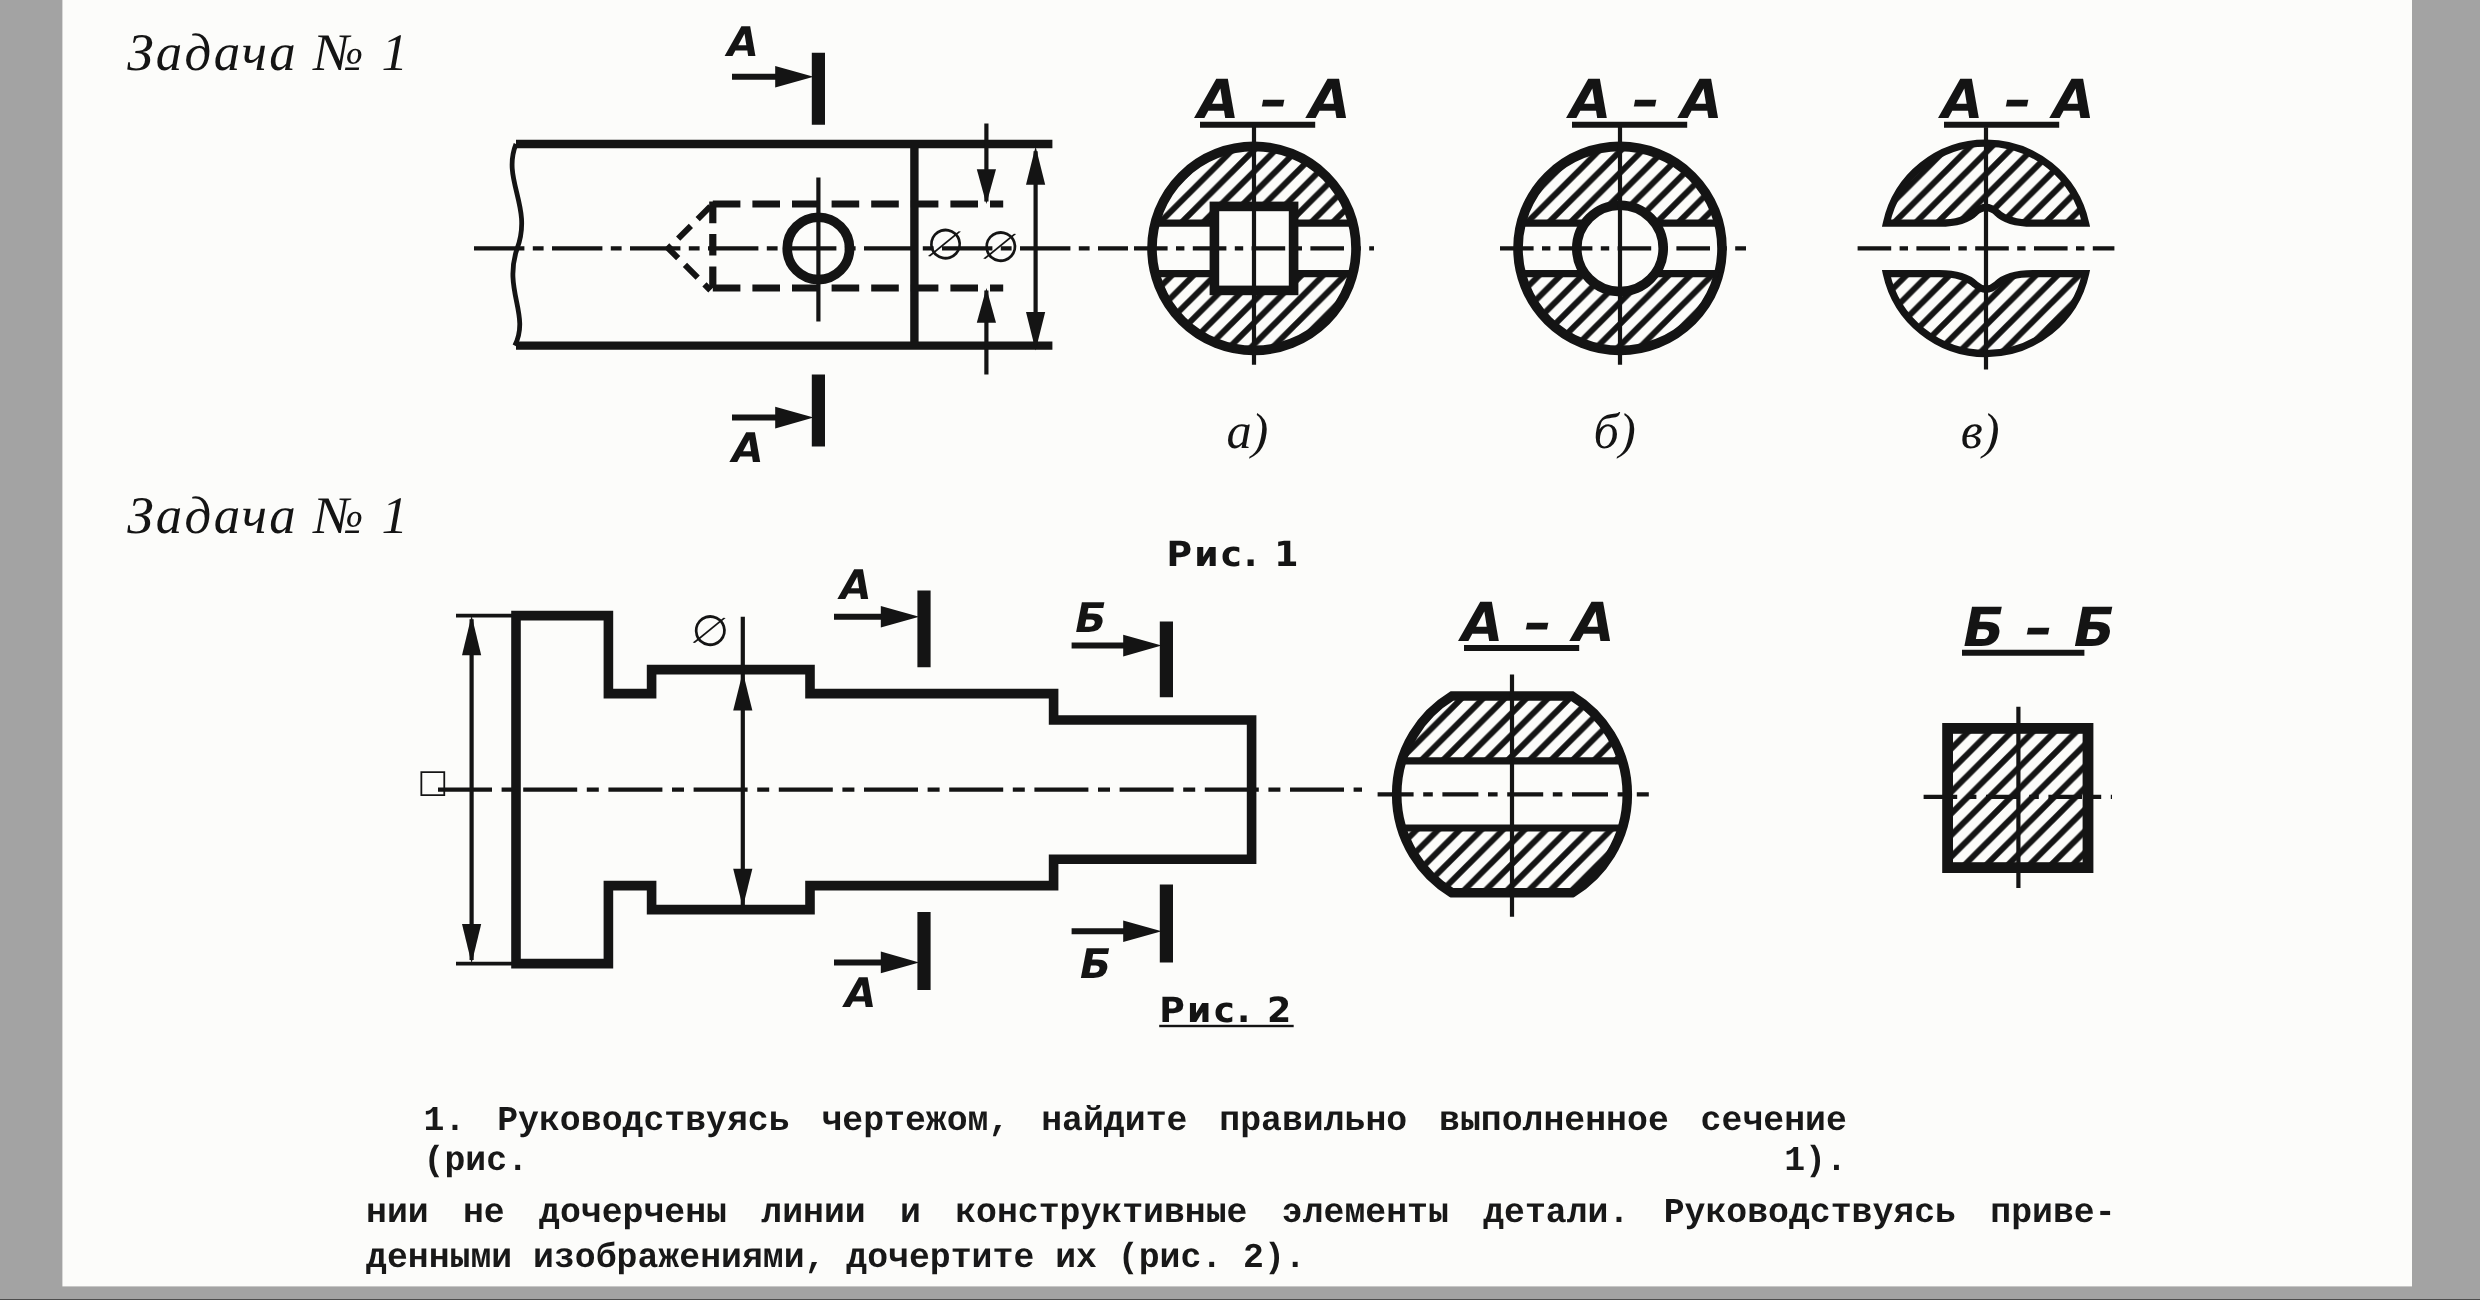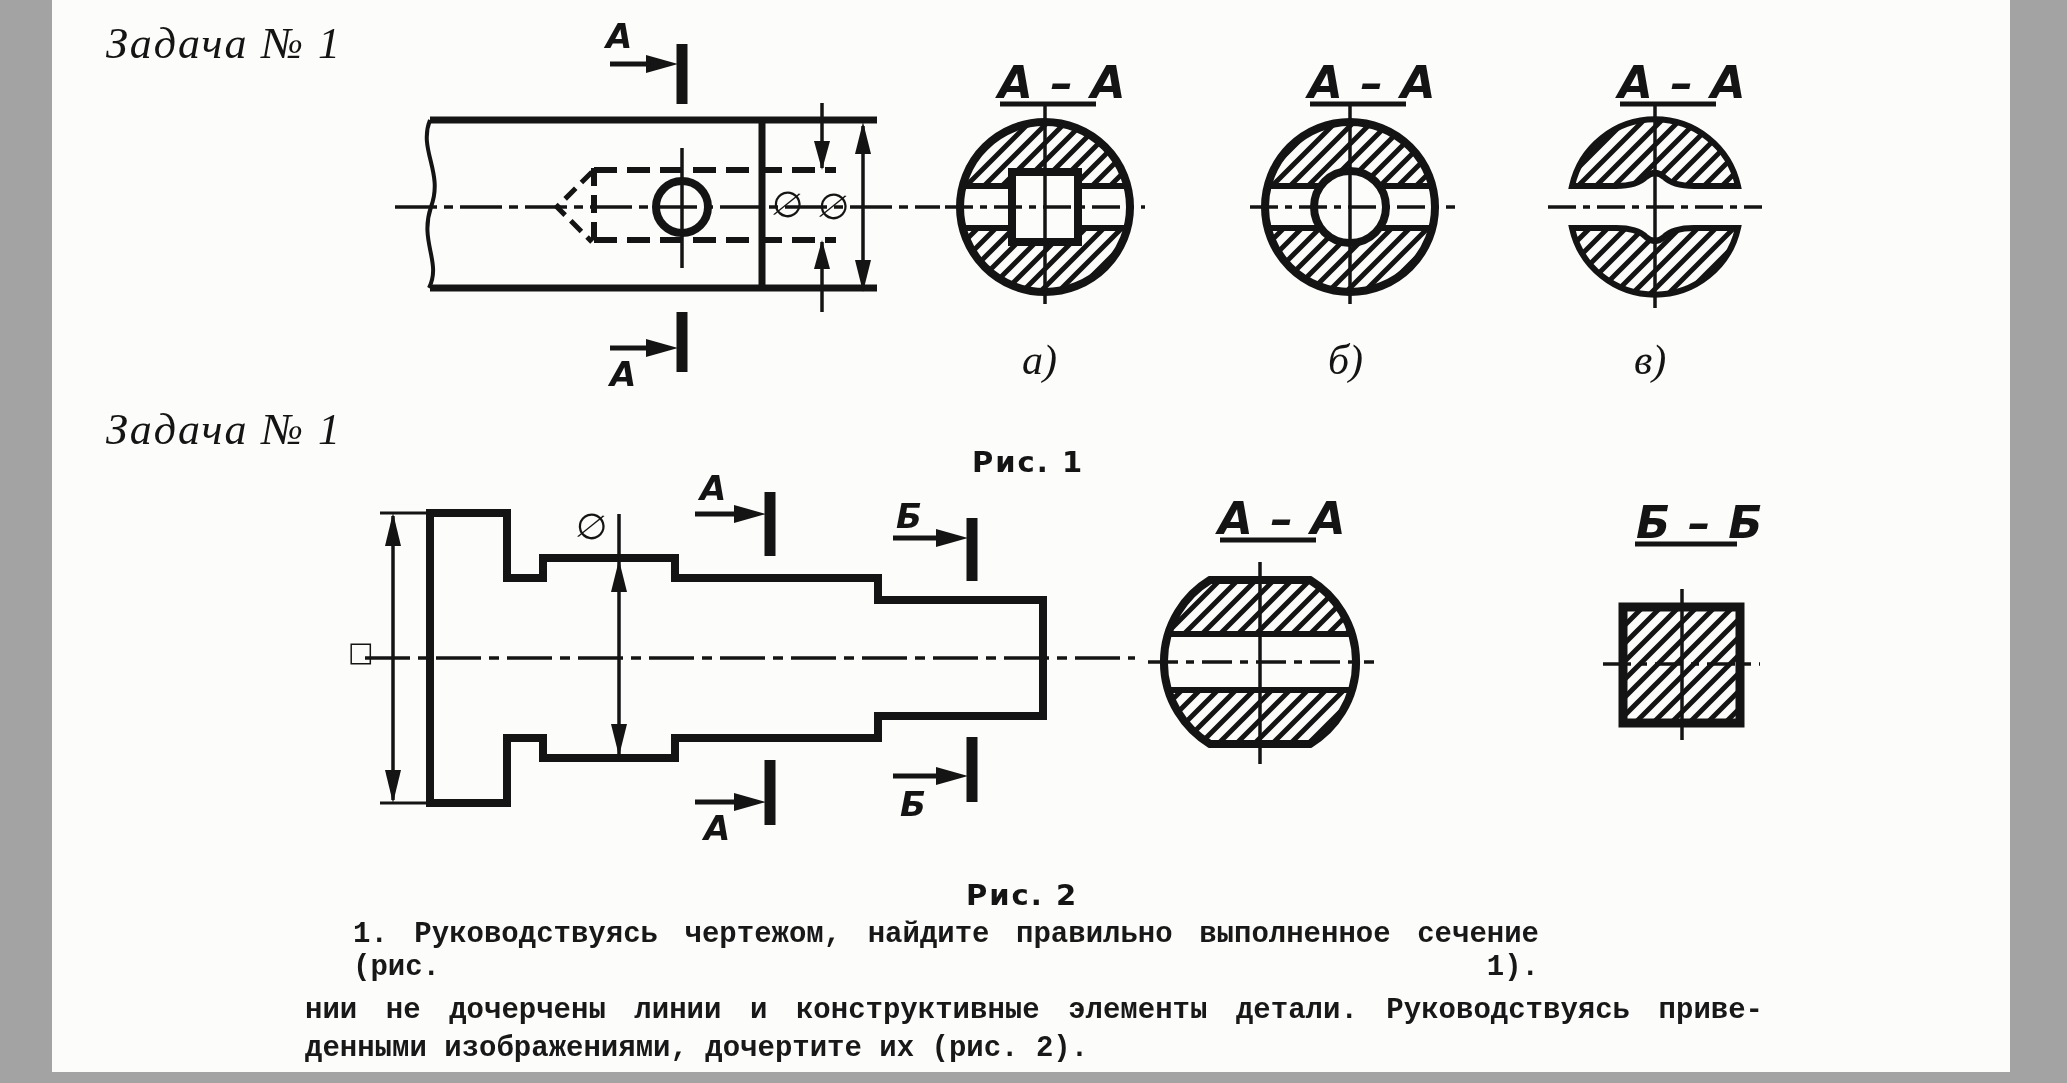--- a/index.html
+++ b/index.html
@@ -177,18 +177,18 @@
   <div class="t sym" style="left:576px;top:506px;transform:rotate(12deg);">∅</div>
 
   <div class="t cutletter" style="left:700px;top:468px;">А</div>
   <div class="t cutletter" style="left:704px;top:808px;">А</div>
   <div class="t cutletter" style="left:896px;top:496px;">Б</div>
   <div class="t cutletter" style="left:900px;top:784px;">Б</div>
 
   <div class="t seclabel" style="left:1218px;top:492px;width:100px;">А – А</div>
   <div class="t seclabel" style="left:1636px;top:496px;width:100px;">Б – Б</div>
 
-  <div class="t caption" style="left:966px;top:878px;">Рис. 2</div>
+  <div class="t caption" style="left:966px;top:825px;text-decoration:underline;">Рис. 2</div>
 
   <div class="txtline" style="left:353px;top:918px;width:1186px;">1. Руководствуясь чертежом, найдите правильно выполненное сечение (рис. 1).</div>
   <div class="txtline" style="left:305px;top:994px;width:1458px;">нии не дочерчены линии и конструктивные элементы детали. Руководствуясь приве-</div>
   <div class="txtline last" style="left:305px;top:1032px;width:1458px;">денными изображениями, дочертите их (рис. 2).</div>
 </div>
 
 </body></html>

